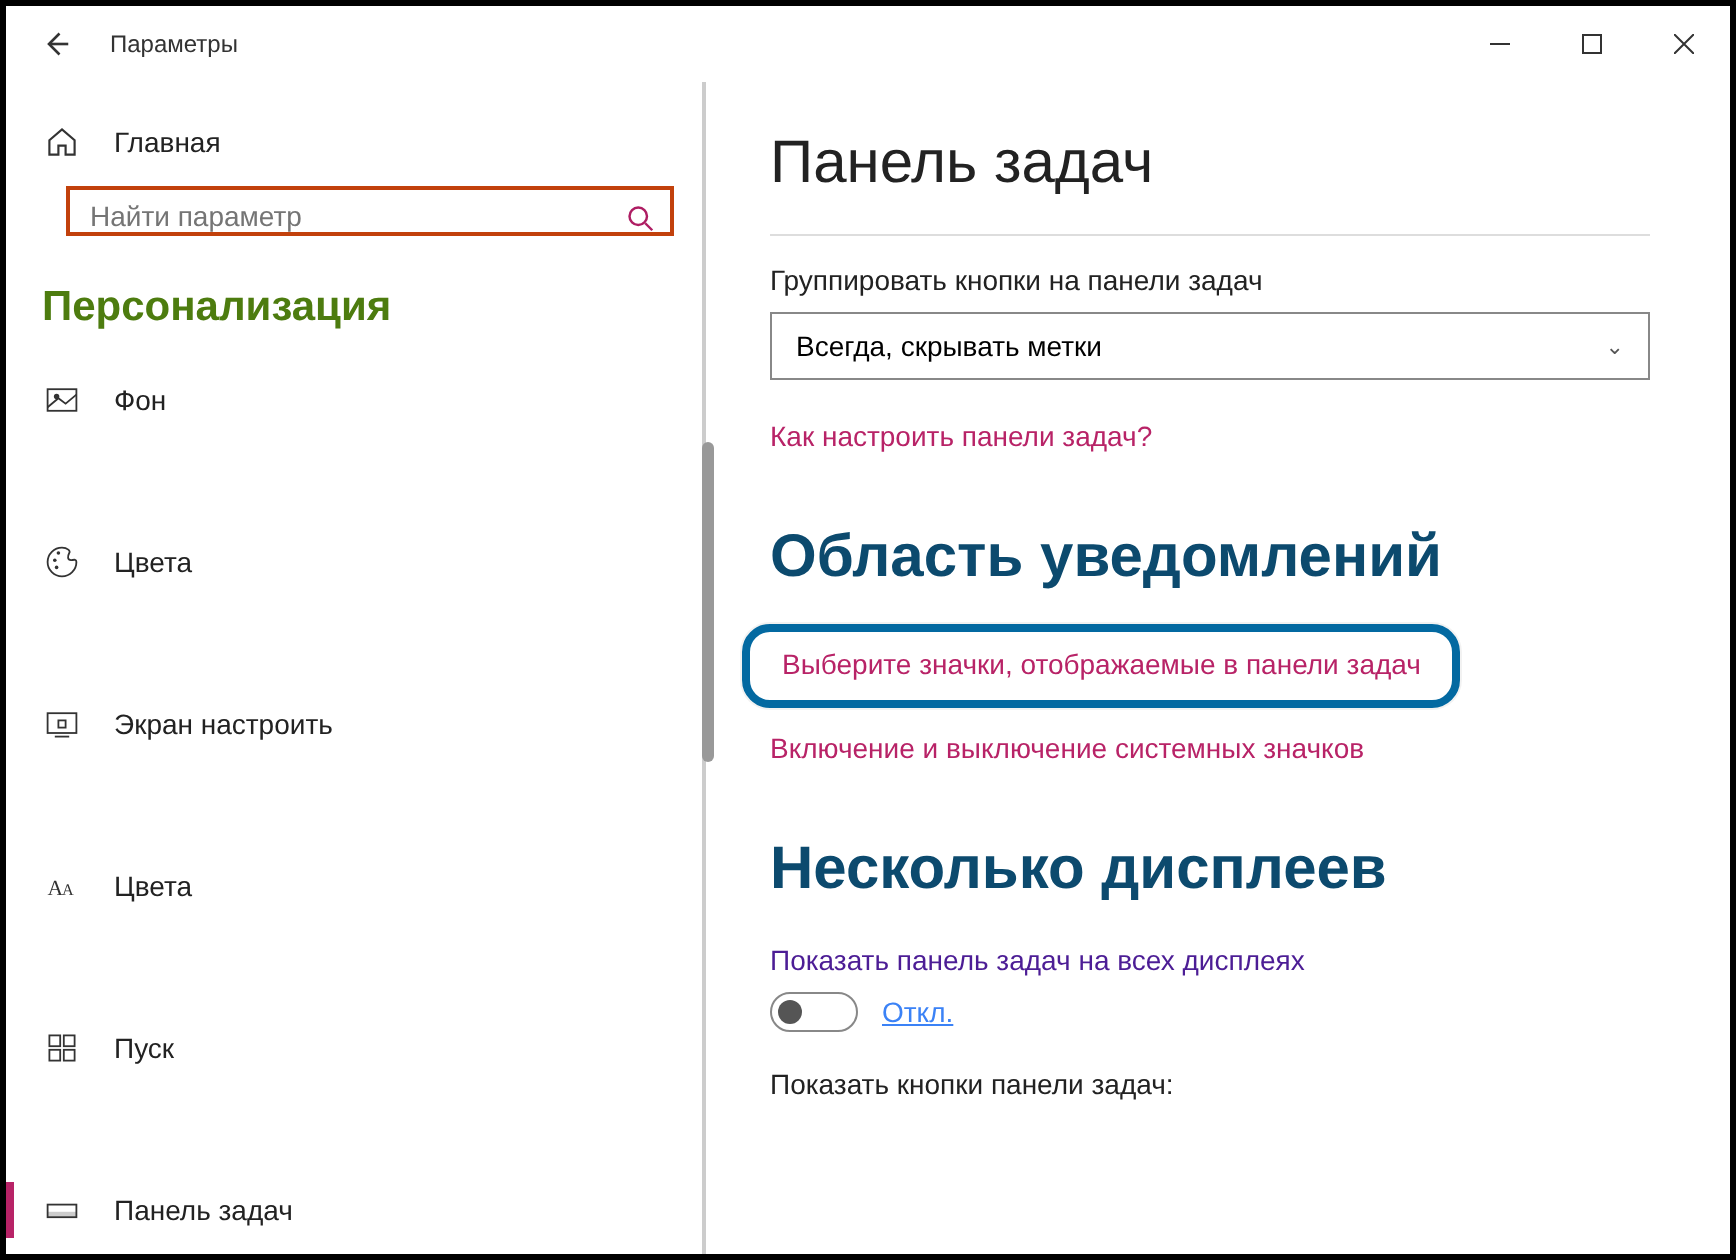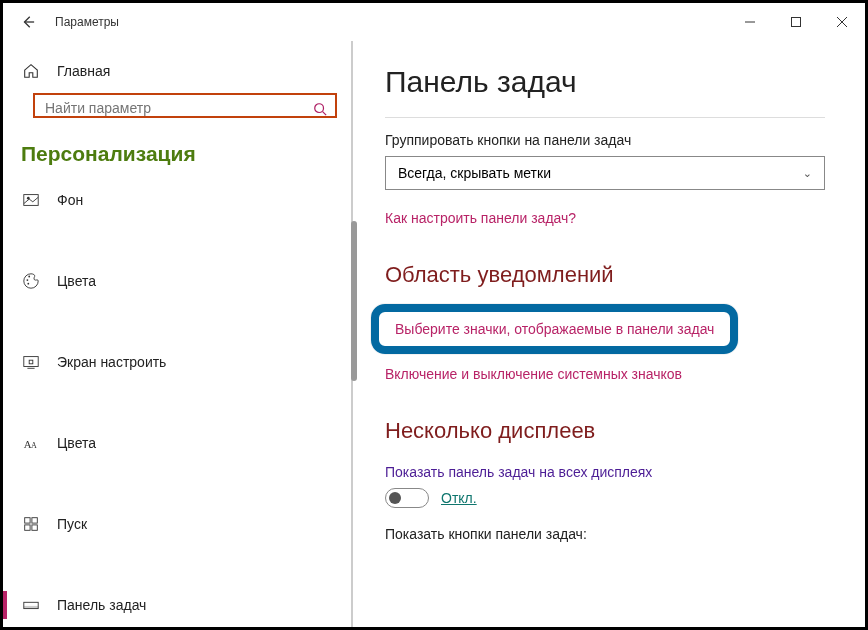--- a/index.html
+++ b/index.html
@@ -155,48 +155,48 @@
   }
   .chev { color:#555; font-size:11px; }
   .link {
     color:#b82367;
     font-size:14px;
     margin-bottom: 22px;
     cursor:pointer;
     display:inline-block;
   }
   .section-h {
-    font-size: 22px;
-    font-weight:400;
-    color:#7f1d1d;
+    font-size: 30px;
+    font-weight:700;
+    color:#0c4a6e;
     margin: 14px 0 20px 0;
   }
   .highlight-wrap {
-    border: 8px solid #0369a1;
+    border: 4px solid #0369a1;
     border-radius: 14px;
     padding: 8px 16px;
     margin: -4px -10px 12px -14px;
     display:inline-block;
     box-shadow: 0 0 0 1px rgba(0,0,0,0.05);
   }
   .sub-label {
     font-size:14px;
     color:#4c1d95;
     margin-bottom:8px;
   }
   .toggle-row { display:flex;align-items:center; gap:12px; margin-bottom:18px;}
   .toggle {
     width:44px;height:20px;border:1px solid #888;border-radius:10px;
     position:relative;background:#fff;
   }
   .toggle .knob {
     width:12px;height:12px;border-radius:50%;background:#555;
     position:absolute;left:3px;top:3px;
   }
-  .toggle-label { color:#0f766e;font-size:14px;text-decoration:underline; }
+  .toggle-label { color:#3b82f6;font-size:14px;text-decoration:underline; }
   .thin-line {
     height:1px;background:#ddd;margin:0 0 14px 0; width:440px;
   }
   svg { display:block; }
 </style>
 </head>
 <body>
 
 <div class="window">
   <div class="titlebar">

